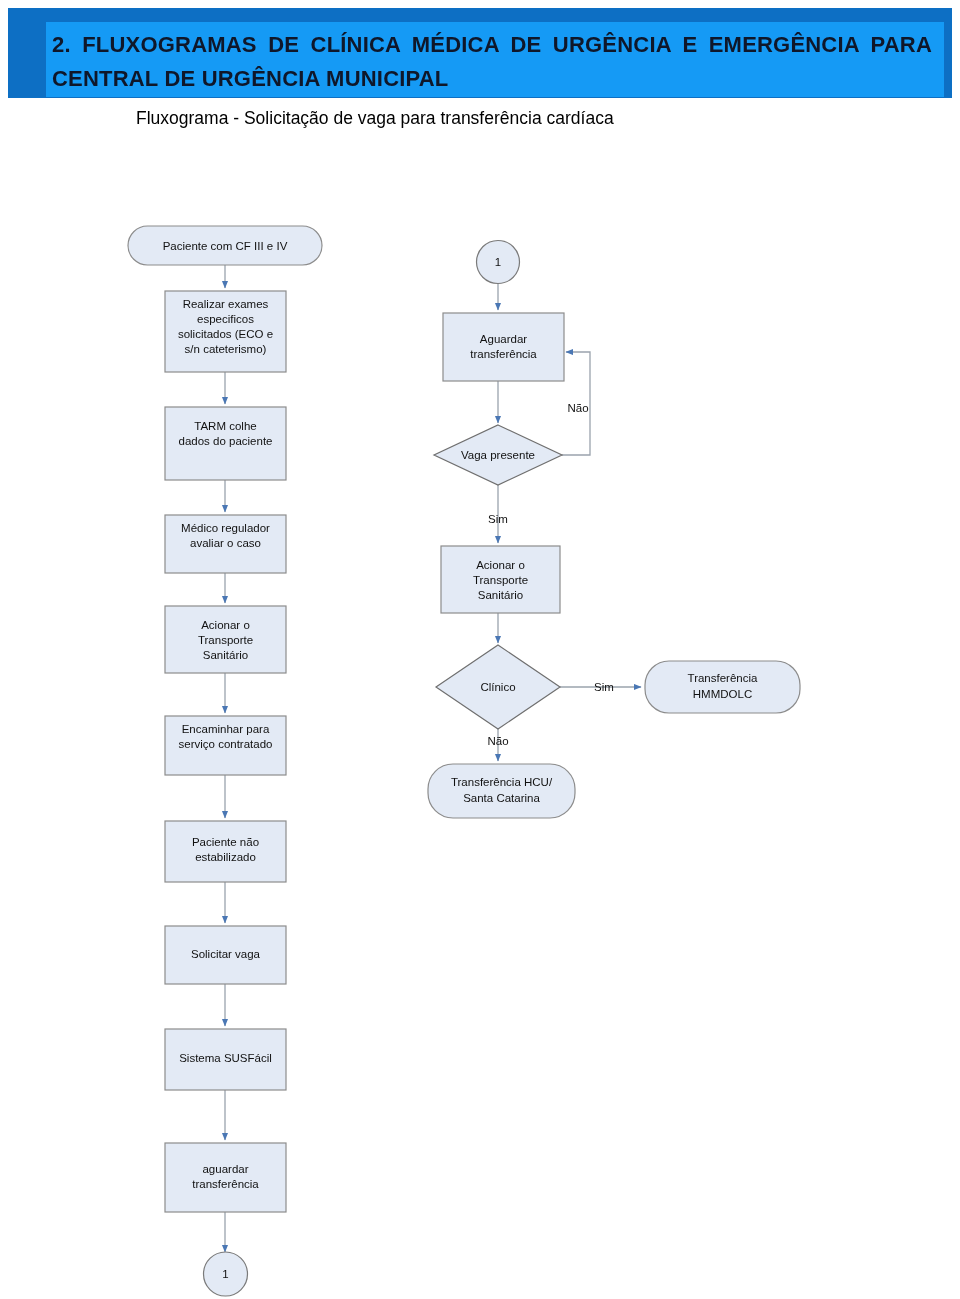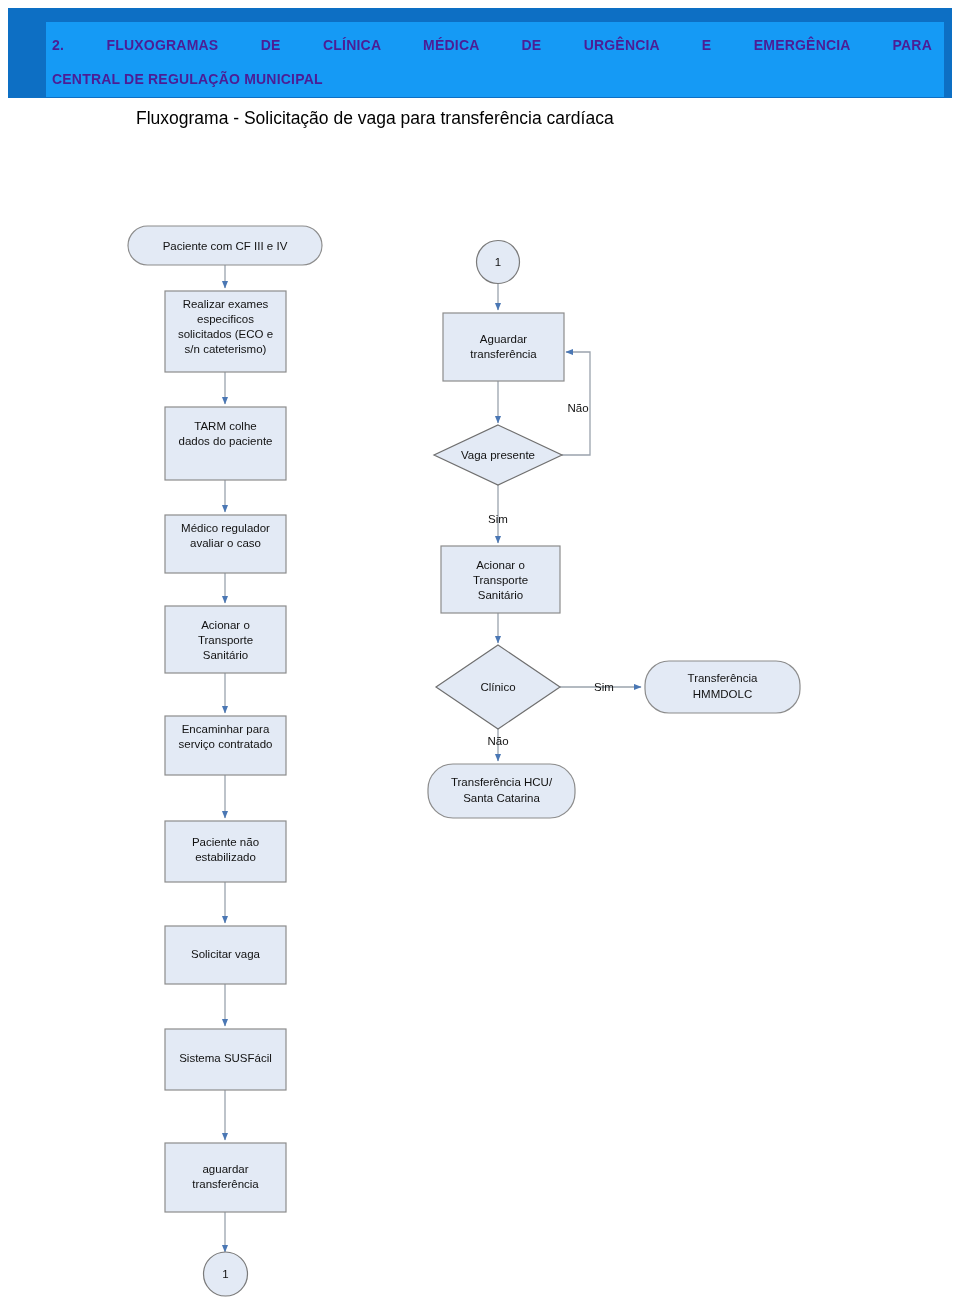--- a/index.html
+++ b/index.html
@@ -34,22 +34,22 @@
     position: absolute;
     left: 38px;
     top: 14px;
     width: 898px;
     height: 75px;
     background: #159af5;
     box-sizing: border-box;
     padding: 6px 10px 0 6px;
   }
   .header-title {
-    color: #4c1d95;
-    font-size: 14px;
+    color: #0f172a;
+    font-size: 22px;
     font-weight: bold;
     line-height: 34px;
     letter-spacing: 0.2px;
     text-align: justify;
     text-align-last: left;
     margin: 0;
     white-space: normal;
   }
   .header-title .l1 {
     display: block;
@@ -111,21 +111,21 @@
 </style>
 </head>
 <body>
 
 <div id="page">
 
   <div class="header-band">
     <div class="header-inner">
       <div class="header-title">
         <span class="l1">2.  FLUXOGRAMAS  DE  CLÍNICA  MÉDICA  DE  URGÊNCIA  E  EMERGÊNCIA  PARA</span>
-        <span class="l2">CENTRAL DE REGULAÇÃO MUNICIPAL</span>
+        <span class="l2">CENTRAL DE URGÊNCIA MUNICIPAL</span>
       </div>
     </div>
   </div>
 
   <div class="subtitle">Fluxograma - Solicitação de vaga para transferência cardíaca</div>
 
   <svg id="flow" viewBox="0 0 960 1299">
     <defs>
       <marker id="arrow" markerWidth="9" markerHeight="9" refX="7.4" refY="3.2" orient="auto" markerUnits="userSpaceOnUse">
         <path d="M0,0 L8,3.2 L0,6.4 z" fill="#4a77b4"></path>

